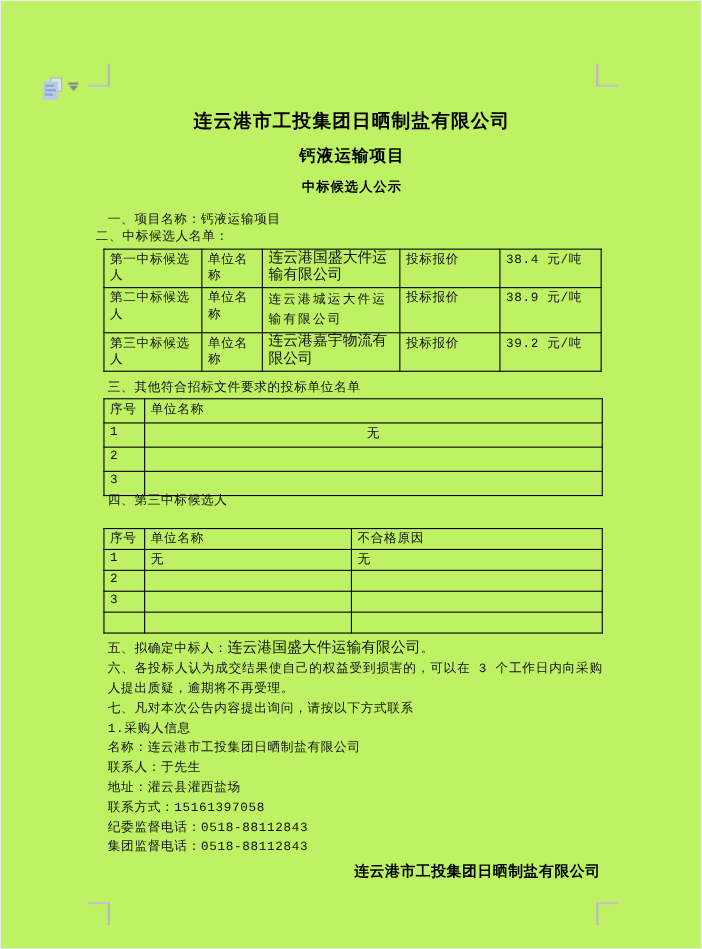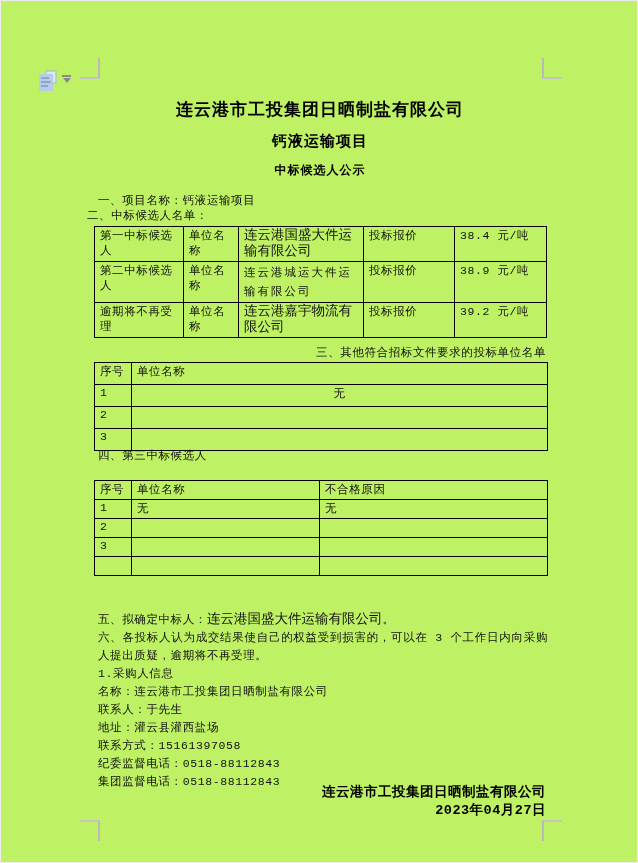--- a/index.html
+++ b/index.html
@@ -95,30 +95,30 @@
       <td>38.4 元/吨</td>
     </tr>
     <tr>
       <td>第二中标候选人</td>
       <td>单位名称</td>
       <td class="company-sm">连云港城运大件运输有限公司</td>
       <td>投标报价</td>
       <td>38.9 元/吨</td>
     </tr>
     <tr>
-      <td>逾期将不再受理</td>
+      <td>第三中标候选人</td>
       <td>单位名称</td>
       <td class="company-lg">连云港嘉宇物流有限公司</td>
       <td>投标报价</td>
       <td>39.2 元/吨</td>
     </tr>
   </tbody>
     </table>
 
-  <div class="abs bodytext" style="left:97px;top:344px;width:448px;text-align:right;">三、其他符合招标文件要求的投标单位名单</div>
+  <div class="abs bodytext" style="left:97px;top:344px;width:448px;">三、其他符合招标文件要求的投标单位名单</div>
 
   <table class="abs tbl2" style="left:93px;top:361px;width:453px;">
     <colgroup>
         <col style="width:37px">
         <col style="width:416px">
       </colgroup>
     <tbody>
         <tr>
       <td>序号</td>
       <td>单位名称</td>
@@ -168,30 +168,30 @@
       <td></td>
     </tr>
     <tr>
       <td></td>
       <td></td>
       <td></td>
     </tr>
   </tbody>
     </table>
 
-  <div class="abs bodytext lh18" style="left:97px;top:581px;width:450px;margin-top:29px;">
+  <div class="abs bodytext lh18" style="left:97px;top:581px;width:450px;">
     <div>
       <span>五、拟确定中标人：</span><span style="font-size:13.5px;letter-spacing:0;">连云港国盛大件运输有限公司</span><span>。</span>
     </div>
     <div style="text-align:justify;">六、各投标人认为成交结果使自己的权益受到损害的，可以在 3 个工作日内向采购人提出质疑，逾期将不再受理。</div>
+    <div>七、凡对本次公告内容提出询问，请按以下方式联系</div>
     <div>1.采购人信息</div>
     <div>名称：连云港市工投集团日晒制盐有限公司</div>
     <div>联系人：于先生</div>
     <div>地址：灌云县灌西盐场</div>
     <div>联系方式：15161397058</div>
     <div>纪委监督电话：0518-88112843</div>
     <div>集团监督电话：0518-88112843</div>
   </div>
 
   <div class="abs sig" style="top:782px;">连云港市工投集团日晒制盐有限公司</div>
-  <div class="abs sig" style="top:800px;">2023年04月27日</div>
 
 </div>
 
 </body></html>

